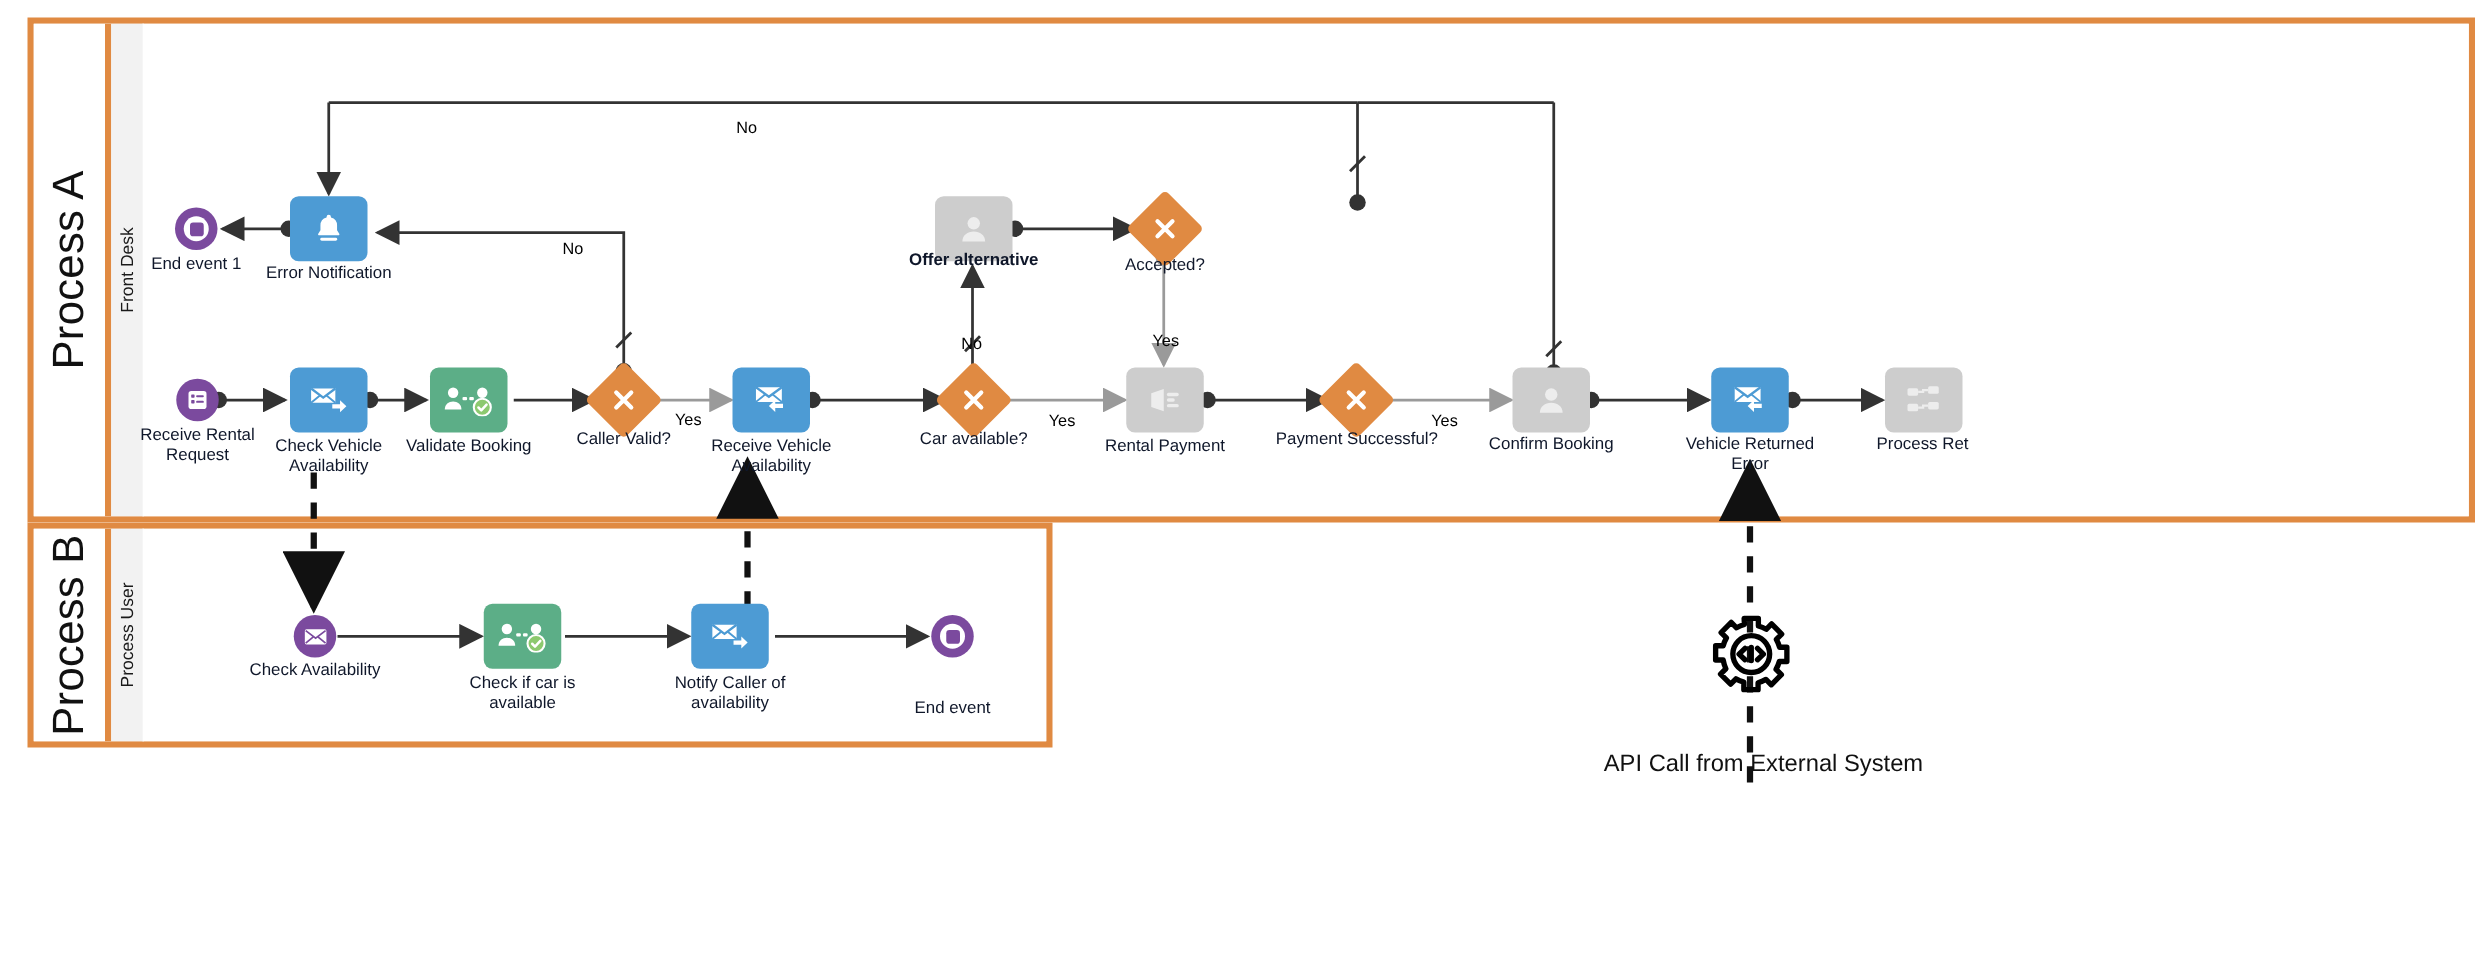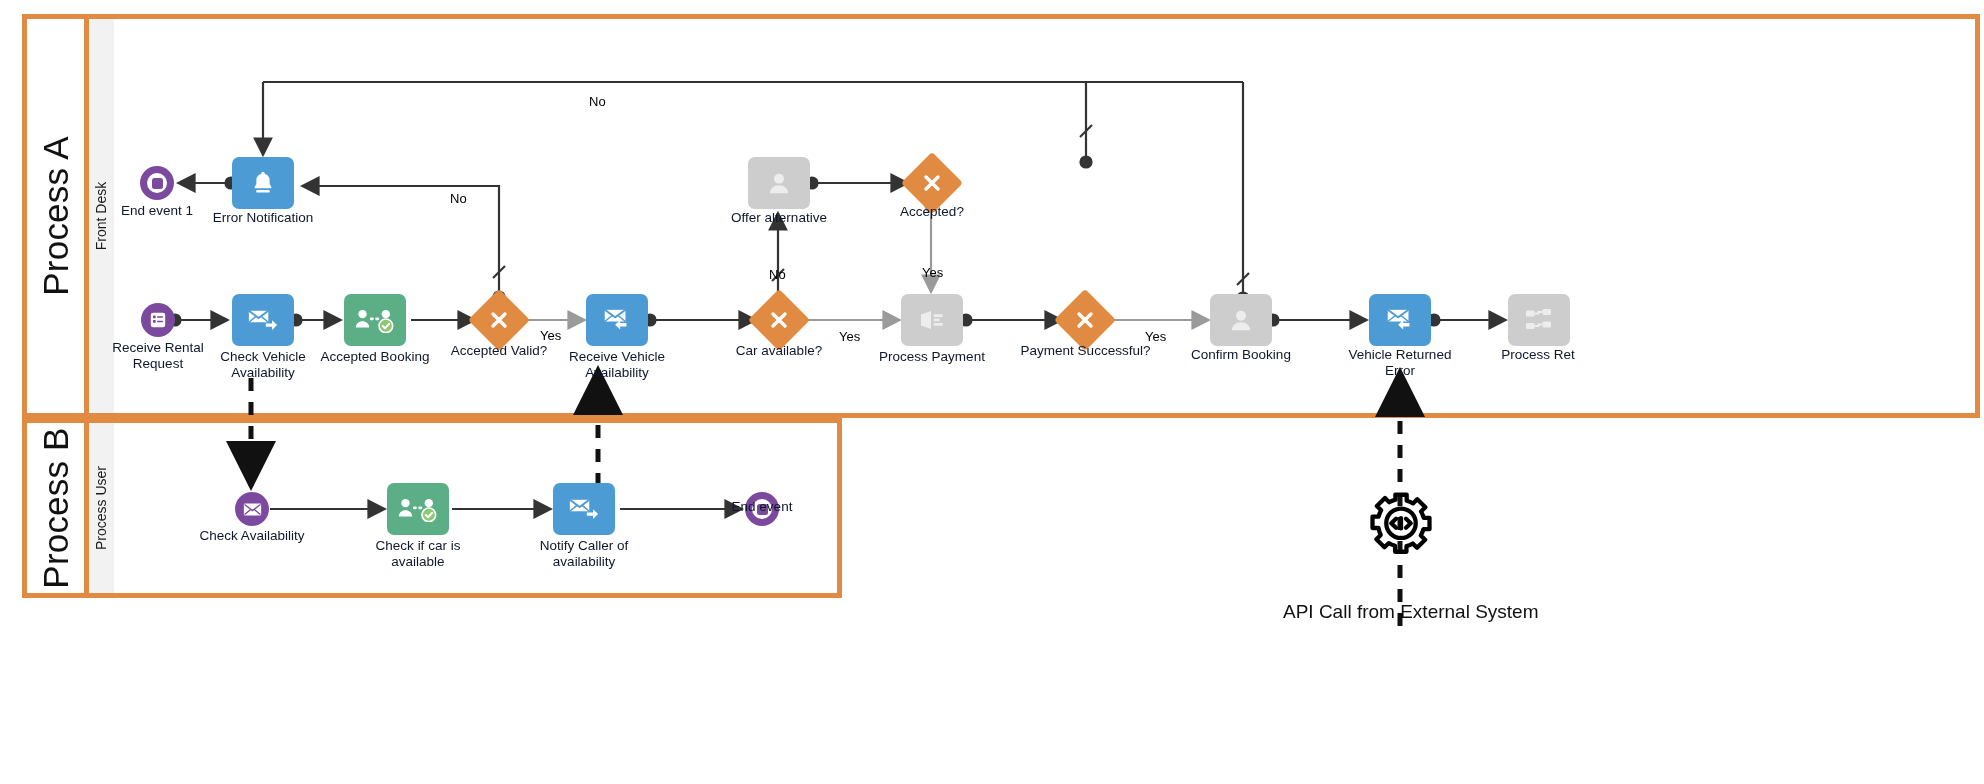--- a/index.html
+++ b/index.html
@@ -230,30 +230,30 @@
         <path d="M1 24c0-4.8 3.7-7.6 8-7.6s8 2.8 8 7.6z"></path>
         <circle cx="37" cy="8" r="5"></circle>
         <path d="M29 24c0-4.8 3.7-7.6 8-7.6s8 2.8 8 7.6z"></path>
         <rect x="18" y="12" width="4.4" height="3.2" rx="1"></rect>
         <rect x="24.5" y="12" width="4.4" height="3.2" rx="1"></rect>
         <circle cx="37" cy="22" r="8.2" fill="#8CC96F" stroke="#fff" stroke-width="2"></circle>
         <path d="M33.3 22.2l2.7 2.7 5.1-5.4" fill="none" stroke="#fff" stroke-width="2.4" stroke-linecap="round" stroke-linejoin="round"></path>
       </svg>
     </div>
   </div>
-  <div class="lbl" style="left:315px;top:349px;width:120px;">Accepted Booking</div>
+  <div class="lbl" style="left:315px;top:349px;width:120px;">Validate Booking</div>
 
   <div class="node" style="left:477px;top:298px;">
     <div class="gw">
       <svg class="x" width="20" height="20" viewBox="0 0 20 20" stroke="#fff" stroke-width="3.4" stroke-linecap="round">
           <path d="M4 4 L16 16 M16 4 L4 16"></path>
         </svg>
     </div>
   </div>
-  <div class="lbl" style="left:439px;top:343px;width:120px;">Accepted Valid?</div>
+  <div class="lbl" style="left:439px;top:343px;width:120px;">Caller Valid?</div>
 
   <div class="node" style="left:586px;top:294px;">
     <div class="task blue">
       <svg width="32" height="28" viewBox="0 0 34 28" fill="#fff">
         <path d="M4 3.2h22v12.4H4z" fill="#fff"></path>
         <path d="M4 3.2 15 11.2 26 3.2" fill="none" stroke="#4D9BD4" stroke-width="2"></path>
         <path d="M4 15.6 12 9.2 M26 15.6 18 9.2" stroke="#4D9BD4" stroke-width="1.6" fill="none"></path>
         <path d="M27 17.2h-6.6v-3.3l-5.4 5.1 5.4 5.1v-3.3H27z"></path>
       </svg>
     </div>
@@ -271,42 +271,42 @@
   <div class="lbl" style="left:719px;top:343px;width:120px;">Car available?</div>
 
   <div class="node" style="left:748px;top:157px;">
     <div class="task grey">
       <svg width="26" height="26" viewBox="0 0 24 24" fill="#EDEDED">
         <circle cx="12" cy="8" r="4.6"></circle>
         <path d="M3.6 21.5c0-4.6 3.8-7.4 8.4-7.4s8.4 2.8 8.4 7.4z"></path>
       </svg>
     </div>
   </div>
-  <div class="lbl" style="left:719px;top:210px;width:120px;">Offer alternative</div>
+  <div class="lbl" style="left:719px;top:200px;width:120px;font-weight:bold;">Offer alternative</div>
 
   <div class="node" style="left:910px;top:161px;">
     <div class="gw">
       <svg class="x" width="20" height="20" viewBox="0 0 20 20" stroke="#fff" stroke-width="3.4" stroke-linecap="round">
           <path d="M4 4 L16 16 M16 4 L4 16"></path>
         </svg>
     </div>
   </div>
   <div class="lbl" style="left:872px;top:204px;width:120px;">Accepted?</div>
 
   <div class="node" style="left:901px;top:294px;">
     <div class="task grey">
       <svg width="28" height="24" viewBox="0 0 28 24" fill="#EDEDED">
         <path d="M3 6.5 13 3.1v17.8L3 17.5z"></path>
         <rect x="15.5" y="6.2" width="9.5" height="2.7" rx="1.3"></rect>
         <rect x="15.5" y="15.1" width="9.5" height="2.7" rx="1.3"></rect>
         <rect x="15.5" y="10.6" width="6.3" height="2.7" rx="1.3"></rect>
       </svg>
     </div>
   </div>
-  <div class="lbl" style="left:872px;top:349px;width:120px;">Process Payment</div>
+  <div class="lbl" style="left:872px;top:349px;width:120px;">Rental Payment</div>
 
   <div class="node" style="left:1063px;top:298px;">
     <div class="gw">
       <svg class="x" width="20" height="20" viewBox="0 0 20 20" stroke="#fff" stroke-width="3.4" stroke-linecap="round">
           <path d="M4 4 L16 16 M16 4 L4 16"></path>
         </svg>
     </div>
   </div>
   <div class="lbl" style="left:1017px;top:343px;width:137px;">Payment Successful?</div>
 
@@ -386,21 +386,21 @@
   <div class="lbl" style="left:524px;top:538px;width:120px;">Notify Caller of
 availability</div>
 
   <div class="node" style="left:745px;top:492px;">
     <div class="evt end">
         <div class="hole">
           <i></i>
         </div>
       </div>
   </div>
-  <div class="lbl" style="left:702px;top:499px;width:120px;">End event</div>
+  <div class="lbl" style="left:702px;top:558px;width:120px;">End event</div>
 
   <div class="gear" style="left:1363px;top:490px;">
     <svg width="76" height="76" viewBox="0 0 64 64" fill="none" stroke="#000" stroke-width="3.6" stroke-linejoin="round">
       <path d="M27.2 4h9.6v5.1a23 23 0 0 1 5.3 2.2l3.6-3.6 6.8 6.8-3.6 3.6a23 23 0 0 1 2.2 5.3H56v9.6h-5.1a23 23 0 0 1-2.2 5.3l3.6 3.6-6.8 6.8-3.6-3.6a23 23 0 0 1-5.3 2.2V52h-9.6v-5.1a23 23 0 0 1-5.3-2.2l-3.6 3.6-6.8-6.8 3.6-3.6A23 23 0 0 1 13.1 32H8v-9.6h5.1a23 23 0 0 1 2.2-5.3l-3.6-3.6 6.8-6.8 3.6 3.6a23 23 0 0 1 5.3-2.2z"></path>
       <circle cx="32" cy="28" r="12.4"></circle>
       <path d="M27.8 24.2 23.8 28l4 3.8" stroke-linecap="round"></path>
       <path d="M36.2 24.2 40.2 28l-4 3.8" stroke-linecap="round"></path>
       <path d="M32 23.6v8.8" stroke-linecap="round"></path>
     </svg>
   </div>

